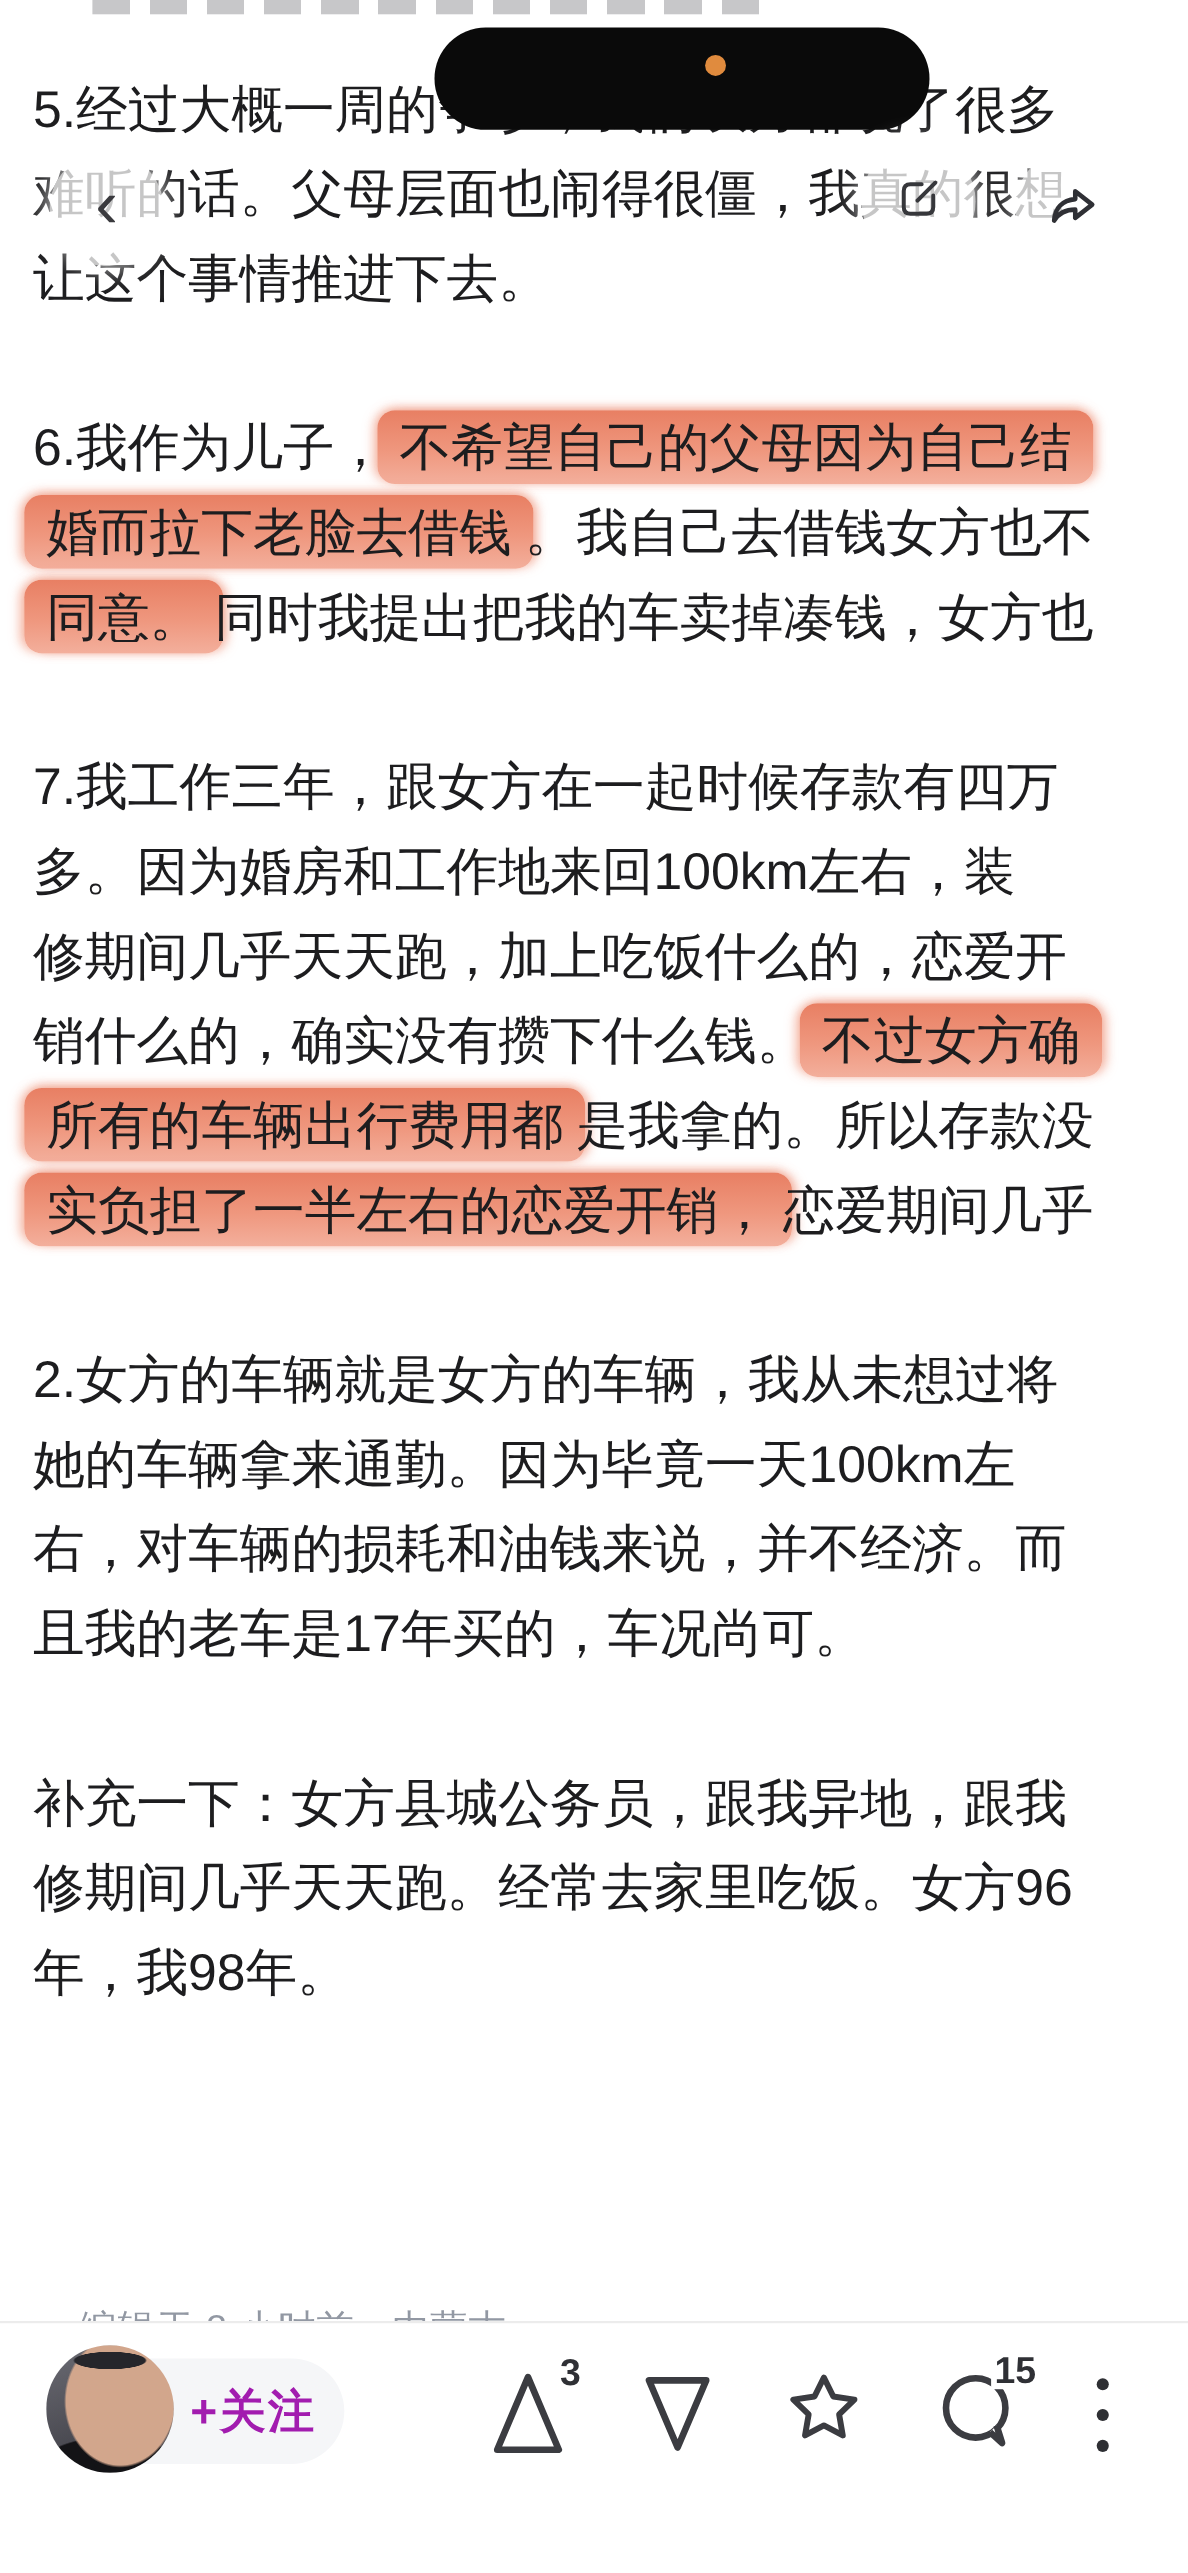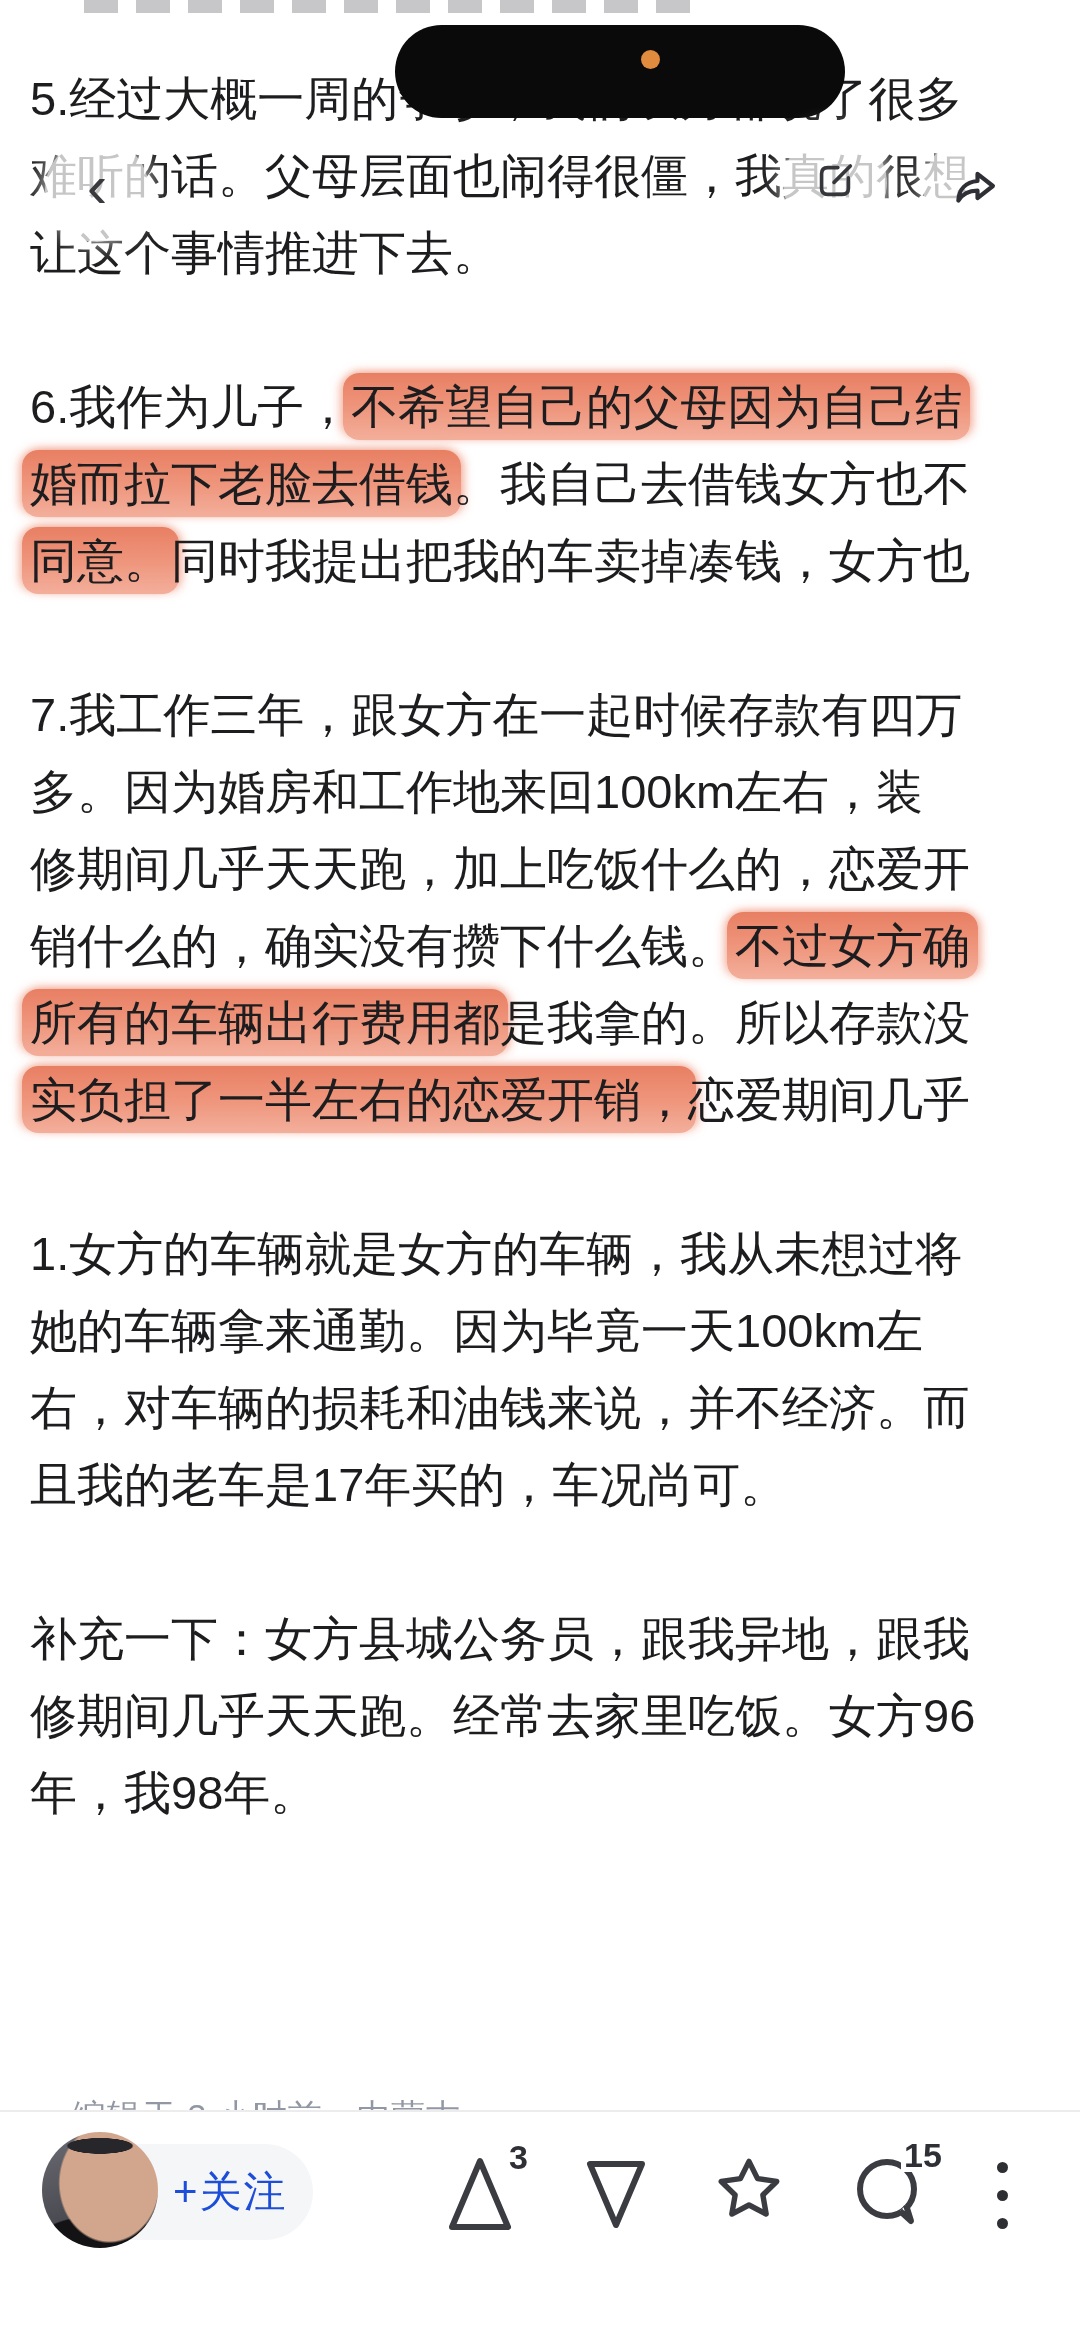--- a/index.html
+++ b/index.html
@@ -21,29 +21,29 @@
   .fab.compose{left:783px;top:131px;}
   .fab.share{left:923px;top:136px;}
   .back-glyph{font-size:62px;font-weight:400;color:#3a3a3e;line-height:1;transform:translateY(-4px);}
 
   
   .post-body{position:absolute;left:30px;top:60px;width:1020px;z-index:1;}
   .para{margin:0 0 77px 0;}
   .line{height:77px;line-height:77px;font-size:47px;font-weight:500;white-space:nowrap;color:#1d1d1f;}
   .hl{background:linear-gradient(180deg,#e8male 0,#000 0); }
   .hl{background:linear-gradient(180deg,#e87f63 0%,#ef977e 55%,#f3af9c 100%);
-      border-radius:16px;padding:7px 8px;margin:0 -8px;
+      border-radius:16px;padding:7px 20px;margin:0 -8px;
       box-shadow:6px 0 10px -3px rgba(238,140,112,.65),-6px 0 10px -3px rgba(238,140,112,.6),0 -6px 10px -4px rgba(238,140,112,.55);}
 
   .meta-line{position:absolute;left:72px;top:2094px;font-size:34px;color:#9298a3;letter-spacing:1px;z-index:1;}
 
   
   .footer{position:absolute;left:0;top:2110px;width:1080px;height:229px;background:#ffffff;border-top:2px solid #ececec;z-index:10;}
   .follow-pill{position:absolute;left:45px;top:32px;width:268px;height:96px;border-radius:48px;background:#f5f6f8;}
-  .follow-label{position:absolute;left:128px;top:0;height:96px;line-height:96px;font-size:42px;font-weight:400;color:#1d4ed8;letter-spacing:2px;}
+  .follow-label{position:absolute;left:128px;top:0;height:96px;line-height:96px;font-size:42px;font-weight:700;color:#a21caf;letter-spacing:2px;}
   .avatar{position:absolute;left:42px;top:20px;width:116px;height:116px;border-radius:50%;overflow:hidden;
     background:
       radial-gradient(closest-side at 50% 12%, #26262b 0 55%, transparent 58%),
       radial-gradient(44% 52% at 58% 44%, #d2a68c 0 96%, transparent 100%),
       radial-gradient(80% 38% at 50% 100%, #131316 0 72%, transparent 75%),
       linear-gradient(160deg,#6b6b73,#35353c);}
   .act{position:absolute;}
   .count{position:absolute;font-size:34px;font-weight:600;color:#2f3035;background:#fff;padding:0 3px;line-height:1;}
   .kebab{position:absolute;left:997px;top:50px;width:12px;}
   .kebab i{display:block;width:11px;height:11px;border-radius:50%;background:#2e2f33;margin:0 0 17px 0;}
@@ -68,21 +68,21 @@
       </div>
       <div class="para">
         <div class="line"><span>7.我工作三年，跟女方在一起时候存款有四万</span></div>
         <div class="line"><span>多。因为婚房和工作地来回100km左右，装</span></div>
         <div class="line"><span>修期间几乎天天跑，加上吃饭什么的，恋爱开</span></div>
         <div class="line"><span>销什么的，确实没有攒下什么钱。</span><span class="hl">不过女方确</span></div>
         <div class="line"><span class="hl">所有的车辆出行费用都</span><span>是我拿的。所以存款没</span></div>
         <div class="line"><span class="hl">实负担了一半左右的恋爱开销，</span><span>恋爱期间几乎</span></div>
       </div>
       <div class="para">
-        <div class="line"><span>1.女方的车辆就是女方的车辆，我从未想过将</span></div>
+        <div class="line"><span>2.女方的车辆就是女方的车辆，我从未想过将</span></div>
         <div class="line"><span>她的车辆拿来通勤。因为毕竟一天100km左</span></div>
         <div class="line"><span>右，对车辆的损耗和油钱来说，并不经济。而</span></div>
         <div class="line"><span>且我的老车是17年买的，车况尚可。</span></div>
       </div>
       <div class="para">
         <div class="line"><span>补充一下：女方县城公务员，跟我异地，跟我</span></div>
         <div class="line"><span>修期间几乎天天跑。经常去家里吃饭。女方96</span></div>
         <div class="line"><span>年，我98年。</span></div>
       </div>
     </div>

